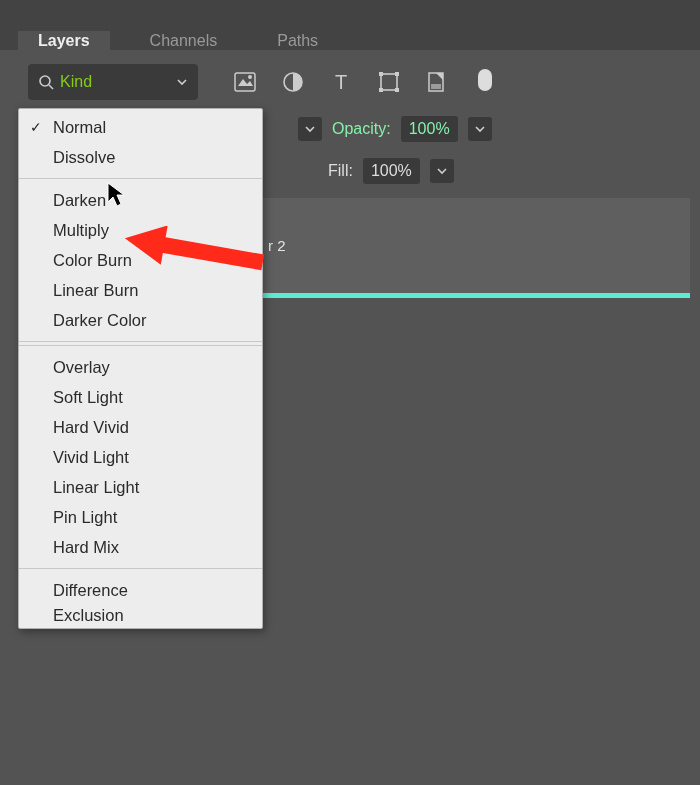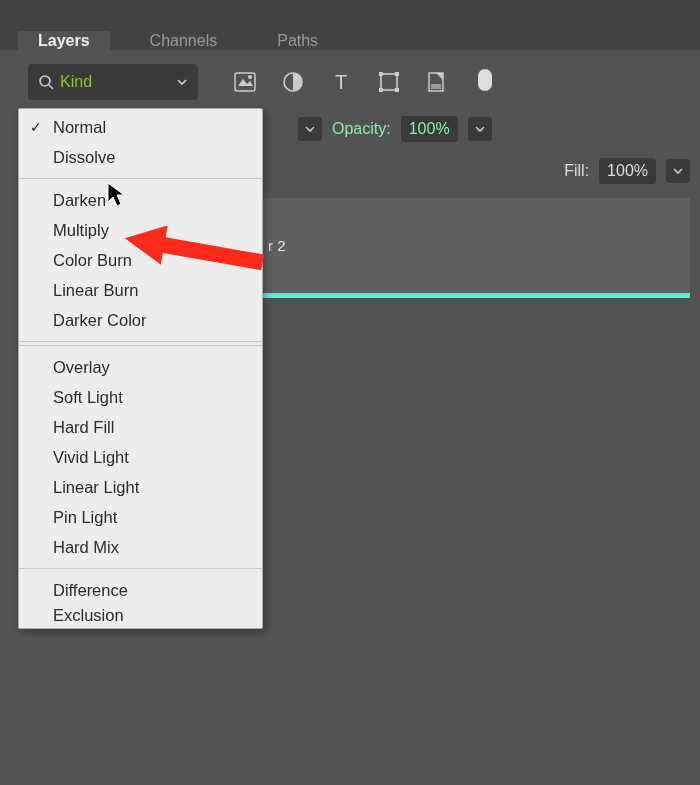--- a/index.html
+++ b/index.html
@@ -14,21 +14,21 @@
 
     .toolbar1 { display: flex; align-items: center; gap: 10px; padding: 14px 0 12px 10px; }
 
     .kind-dd { background: #3a3a3a; border-radius: 4px; height: 36px; width: 170px; display: flex; align-items: center; padding: 0 10px; color: #84cc16; font-size: 16px; position: relative; cursor: pointer; }
     .kind-dd .chev { margin-left: auto; }
 
     .icon-btn { width: 30px; height: 30px; display: inline-flex; align-items: center; justify-content: center; color: #ddd; }
     .filter-icons { display: flex; gap: 18px; margin-left: 22px; align-items: center; }
 
     .toolbar2 { display: flex; align-items: center; gap: 10px; padding: 4px 0 12px 280px; color: #86efac; font-size: 16px; }
-    .toolbar3 { display: flex; align-items: center; gap: 10px; padding: 4px 0 14px 310px; color: #ddd; font-size: 16px; justify-content: flex-end; }
+    .toolbar3 { display: flex; align-items: center; gap: 10px; padding: 4px 0 14px 310px; color: #ddd; font-size: 16px; }
 
     .val-box { background: #3a3a3a; padding: 4px 8px; border-radius: 3px; min-width: 56px; text-align: left; }
     .chev-sm { width: 24px; height: 24px; display: inline-flex; align-items: center; justify-content: center; background: #3a3a3a; border-radius: 3px; }
 
     .layers-list { margin-top: 0; }
     .layer-row { height: 100px; display: flex; align-items: center; padding-left: 250px; color: #e5e5e5; font-size: 15px; border-bottom: 5px solid #5eead4; }
     .layer-row.active { background: #5f5f5f; }
     .layer-spacer { height: 5px; }
 
     
@@ -180,21 +180,21 @@
   <div class="menu-sep"></div>
   <div class="menu-sep"></div>
   <div class="menu-group">
     <div class="menu-item">
         <span>Overlay</span>
       </div>
     <div class="menu-item">
         <span>Soft Light</span>
       </div>
     <div class="menu-item">
-        <span>Hard Fill</span>
+        <span>Hard Vivid</span>
       </div>
     <div class="menu-item">
         <span>Vivid Light</span>
       </div>
     <div class="menu-item">
         <span>Linear Light</span>
       </div>
     <div class="menu-item">
         <span>Pin Light</span>
       </div>

